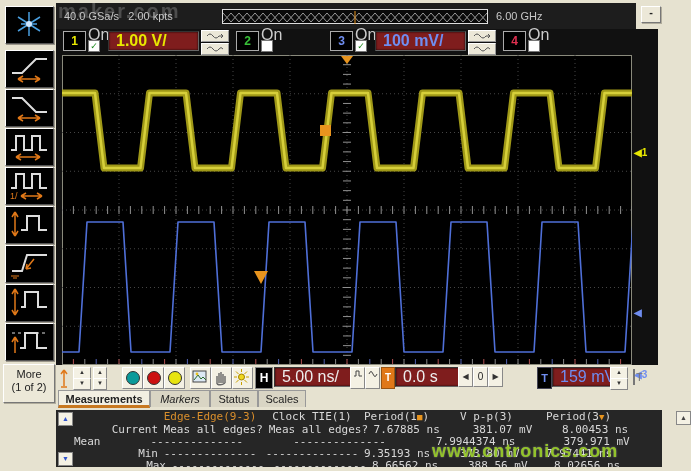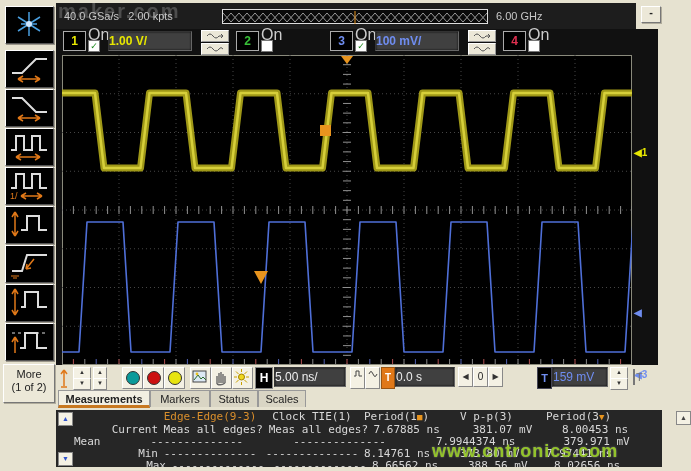--- a/index.html
+++ b/index.html
@@ -9,23 +9,23 @@
   
   .sb-btn{position:absolute;left:5px;width:47px;height:36px;background:#000;
           border:1px solid #fff;border-right-color:#555;border-bottom-color:#555;
           box-shadow:1px 1px 0 #9a968a;cursor:pointer;}
   .sb-btn svg{display:block;margin:1px auto;}
   .chrome-btn{position:absolute;background:#ece8d8;border:1px solid #fff;
           border-right-color:#777;border-bottom-color:#777;box-shadow:1px 1px 0 #b0ac9c;
           font-size:11px;text-align:center;color:#222;cursor:pointer;line-height:13px;}
   
   .dark{background:#1d1d1d;}
-  .blackfield{background:#404040;border:1px solid #666;border-top-color:#333;border-left-color:#333;
-          box-shadow:inset 0 0 2px #000;color:#eee;font-size:12px;line-height:18px;
-          white-space:nowrap;cursor:text;}
+  .blackfield{background:#7f1d1d;border:1px solid #666;border-top-color:#333;border-left-color:#333;
+          box-shadow:inset 0 0 2px #000;color:#eee;font-size:16px;line-height:18px;
+          padding-left:7px;white-space:nowrap;cursor:text;}
   .numbtn{position:absolute;width:21px;height:18px;background:#000;border:1px solid #aaa;
           text-align:center;font-size:12px;font-weight:bold;line-height:18px;cursor:pointer;}
   .onlbl{font-size:16px;color:#111;line-height:10px;}
   .cb{display:block;width:10px;height:10px;background:#fff;border:1px solid #777;
       font-size:9px;line-height:10px;text-align:center;color:#1c8a1c;cursor:pointer;}
   .coupbtn{display:block;width:26px;height:10px;background:#ece8d8;border:1px solid #999;
       border-top-color:#fff;border-left-color:#fff;margin-bottom:1px;cursor:pointer;}
   .coupbtn svg{display:block;margin:1px auto 0;}
   
   #display{position:absolute;left:56px;top:29px;width:602px;height:336px;background:#111;}
@@ -462,21 +462,21 @@
     <span>T</span></div>
   <div class="abs blackfield" style="left:552px;top:367px;width:54px;height:18px;color:#6f8df0;">
     <span>159 mV</span></div>
   <span class="spin" style="left:610px;top:367px;"><span>▲</span></span>
   <span class="spin" style="left:610px;top:378px;"><span>▼</span></span>
   <span class="abs" style="left:633px;top:369px;font-size:11px;color:#777;border-left:2px solid #777;padding-left:1px;line-height:16px;">
     <span>T</span></span>
 
   <div class="tab active" style="left:58px;width:90px;">
     <span>Measurements</span></div>
-  <div class="tab" style="left:150px;width:58px;">
+  <div class="tab" style="left:150px;width:58px;font-style:italic;">
     <span>Markers</span></div>
   <div class="tab" style="left:210px;width:46px;">
     <span>Status</span></div>
   <div class="tab" style="left:258px;width:46px;">
     <span>Scales</span></div>
 
   <div id="measpanel">
     <div class="mrow" style="top:1px;">
       <span class="mc0"></span>
       <span class="mc1 hdr-edge">Edge-Edge(9-3)</span>
@@ -498,21 +498,21 @@
       <span class="mc1">--------------</span>
       <span class="mc2">--------------</span>
       <span class="mc3">7.9944374 ns</span>
       <span class="mc4">379.971 mV</span>
       <span class="mc5">3.7507194 ns</span>
     </div>
     <div class="mrow" style="top:38px;">
       <span class="mc0">Min</span>
       <span class="mc1">--------------</span>
       <span class="mc2">--------------</span>
-      <span class="mc3">8.14761 ns</span>
+      <span class="mc3">9.35193 ns</span>
       <span class="mc4">373.80 mV</span>
       <span class="mc5">7.97441 ns</span>
     </div>
     <div class="mrow" style="top:50px;justify-content:center;">
       <span class="mc0">Max</span>
       <span class="mc1">--------------</span>
       <span class="mc2">--------------</span>
       <span class="mc3">8.66562 ns</span>
       <span class="mc4">388.56 mV</span>
       <span class="mc5">8.02656 ns</span>

